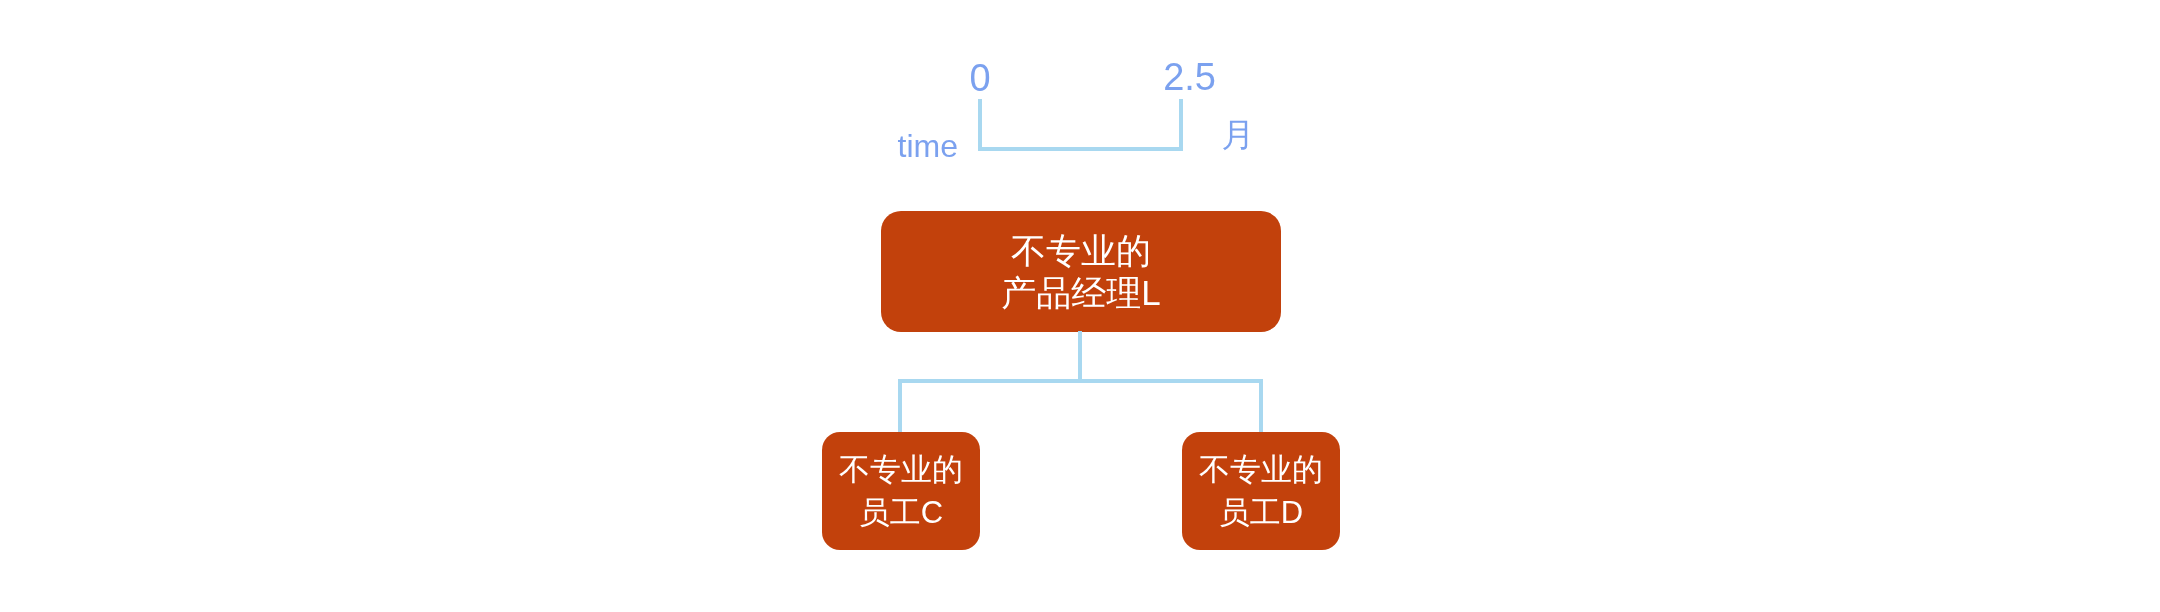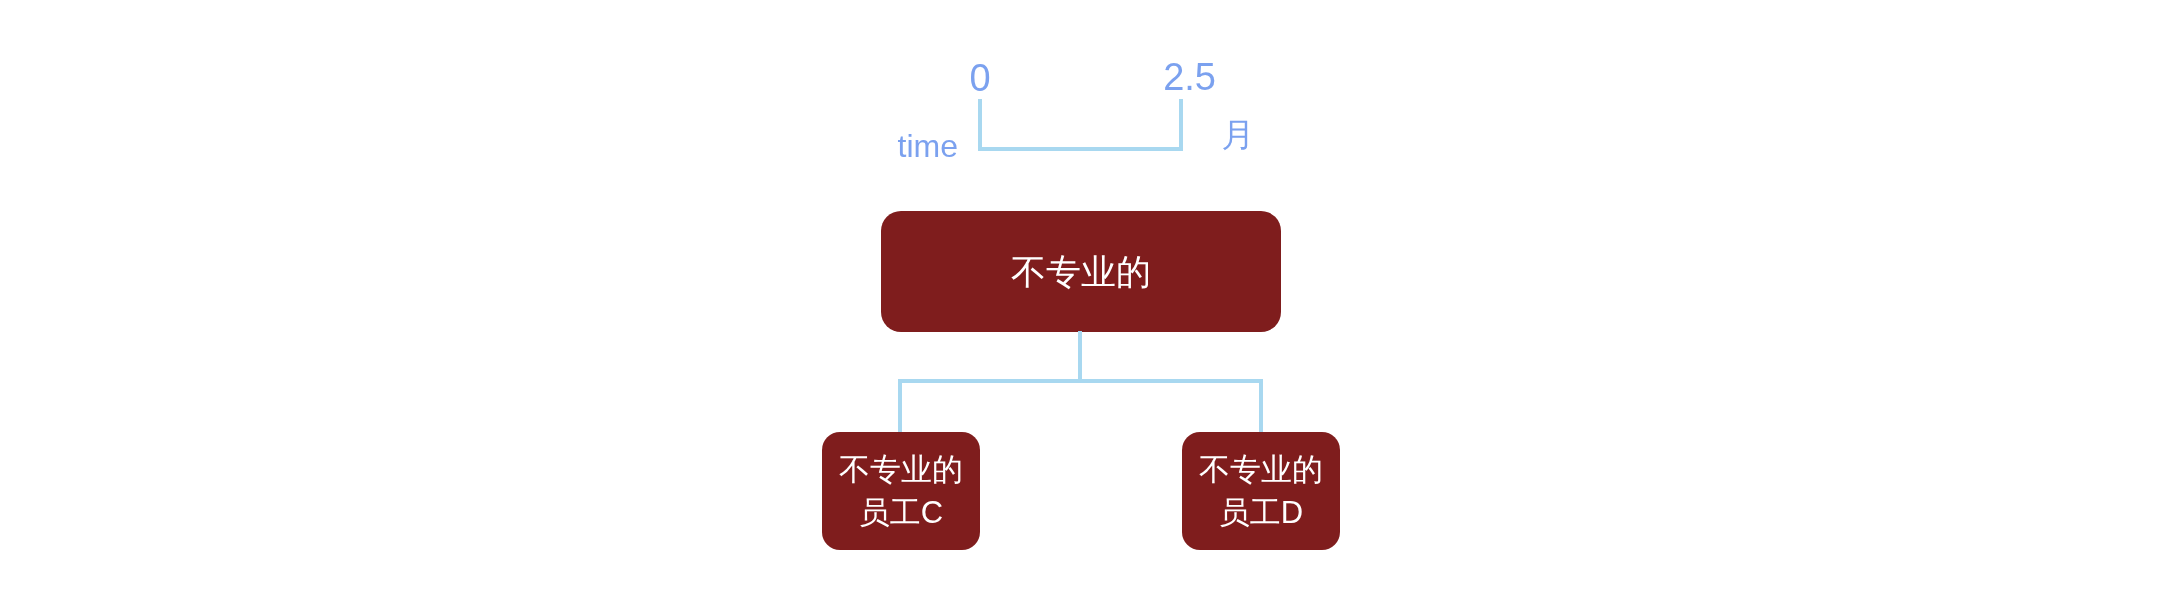--- a/index.html
+++ b/index.html
@@ -49,21 +49,21 @@
     position: absolute;
     left: 978px; top: 99px;
     width: 205px; height: 52px;
     box-sizing: border-box;
     border-left: 4px solid #a8d8f0;
     border-right: 4px solid #a8d8f0;
     border-bottom: 4px solid #a8d8f0;
   }
   .node {
     position: absolute;
-    background: #7f1d1d;
+    background: #c2410c;
     color: #ffffff;
     display: flex;
     flex-direction: column;
     align-items: center;
     justify-content: center;
     text-align: center;
   }
   .node-root {
     left: 881px; top: 211px;
     width: 400px; height: 121px;
@@ -107,20 +107,21 @@
 
 
   <div class="lbl lbl-end">2.5</div>
 
   <div class="lbl lbl-unit">月</div>
 
   <div class="bracket"></div>
 
   <div class="node node-root">
     <span>不专业的</span>
+    <span>产品经理L</span>
   </div>
 
   <div class="conn-stub"></div>
   <div class="conn-branch"></div>
 
   <div class="node node-child node-child-c">
     <span>不专业的</span>
     <span>员工C</span>
   </div>
 

